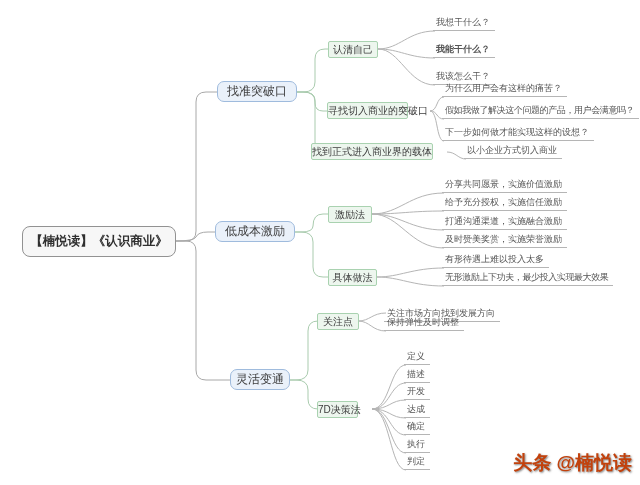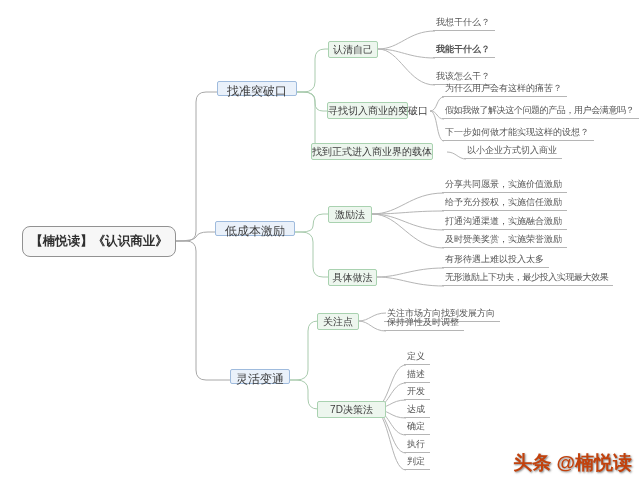--- a/index.html
+++ b/index.html
@@ -12,21 +12,21 @@
   .node{
     position:absolute;box-sizing:border-box;text-align:center;white-space:nowrap;
     border:1px solid #999;background:#fff;color:#3a3a3a;
   }
   .node.root{
     width:154px;height:31px;line-height:29px;border-radius:8px;
     background:var(--root-fill,#F7F7F7);border-color:var(--root-border,#929292);
     font-size:12.5px;font-weight:bold;color:#303030;
   }
   .node.l1{
-    height:15px;line-height:19px;border-radius:2px;font-size:12px;color:#3c3c3c;
+    height:21px;line-height:19px;border-radius:7px;font-size:12px;color:#3c3c3c;
     background:var(--branch-fill,#EAF1FA);border-color:var(--branch-border,#9FBBDD);
   }
   .node.l2{
     height:17px;line-height:15px;border-radius:2px;font-size:10px;color:#3c3c3c;
     background:var(--topic-fill,#EDF6EE);border-color:var(--topic-border,#A9D2B0);
   }
   .leaf{
     position:absolute;font-size:9px;line-height:12px;color:#555;white-space:nowrap;
     padding:0 5px 2px 3px;border-bottom:1px solid var(--leaf-line,#B5B5B5);
   }
@@ -88,21 +88,21 @@
   <div class="node l1" style="left:217px;top:81px;width:80px;">找准突破口</div>
   <div class="node l1" style="left:215px;top:221px;width:80px;">低成本激励</div>
   <div class="node l1" style="left:230px;top:369px;width:60px;">灵活变通</div>
 
   <div class="node l2" style="left:328px;top:41px;width:50px;">认清自己</div>
   <div class="node l2" style="left:327px;top:102px;width:81px;">寻找切入商业的突破口</div>
   <div class="node l2" style="left:311px;top:143px;width:122px;">找到正式进入商业界的载体</div>
   <div class="node l2" style="left:328px;top:206px;width:44px;">激励法</div>
   <div class="node l2" style="left:328px;top:269px;width:49px;">具体做法</div>
   <div class="node l2" style="left:317px;top:313px;width:42px;">关注点</div>
-  <div class="node l2" style="left:317px;top:401px;width:69px;">7D决策法</div>
+  <div class="node l2" style="left:317px;top:401px;width:41px;">7D决策法</div>
 
   <div class="leaf" style="left:433px;top:16px;">我想干什么？</div>
   <div class="leaf" style="left:433px;top:43px;font-weight:bold;">我能干什么？</div>
   <div class="leaf" style="left:433px;top:70px;">我该怎么干？</div>
 
   <div class="leaf" style="left:442px;top:82px;">为什么用户会有这样的痛苦？</div>
   <div class="leaf long" style="left:442px;top:104px;">假如我做了解决这个问题的产品，用户会满意吗？</div>
   <div class="leaf" style="left:442px;top:126px;">下一步如何做才能实现这样的设想？</div>
 
   <div class="leaf" style="left:464px;top:144px;">以小企业方式切入商业</div>

